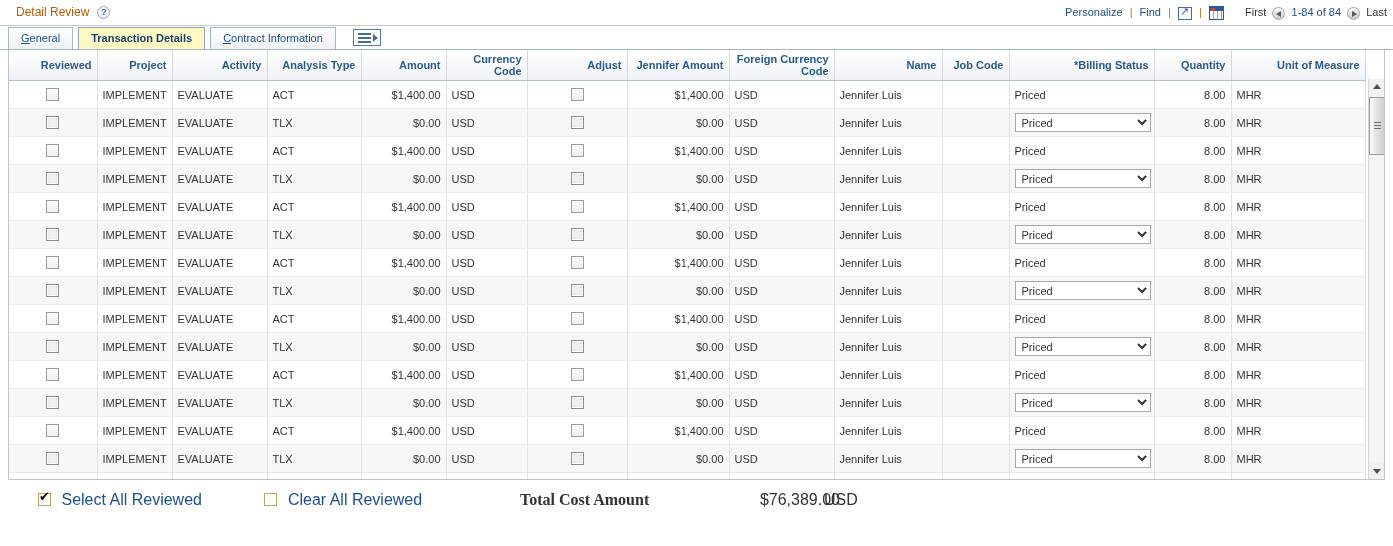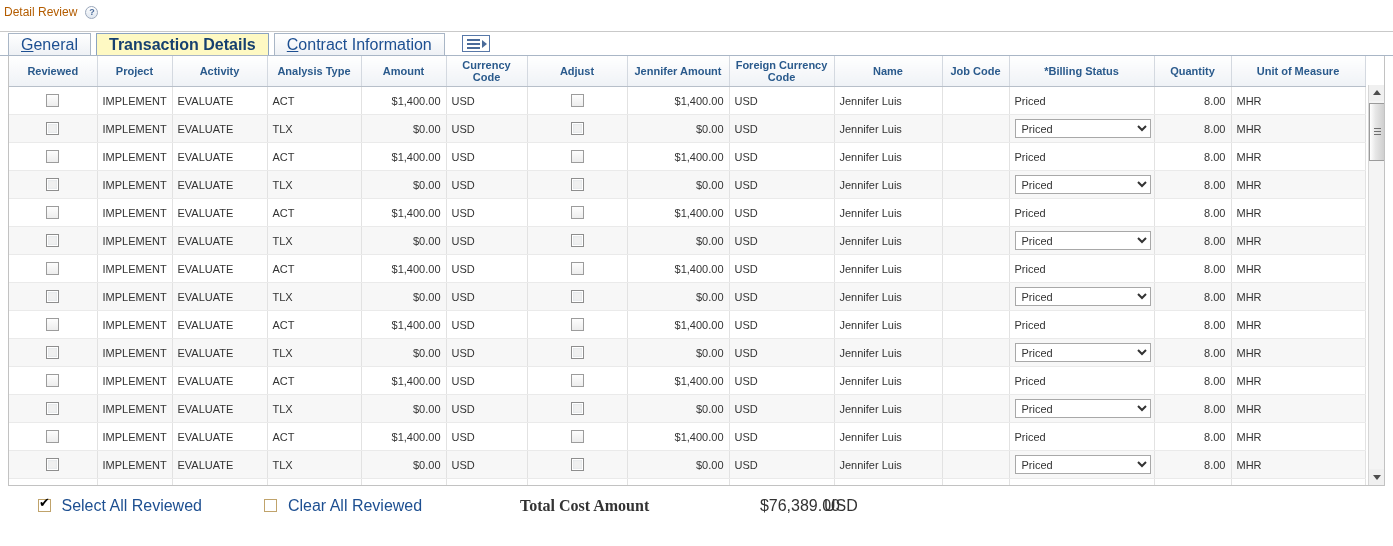--- a/index.html
+++ b/index.html
@@ -9,22 +9,22 @@
     background: #ffffff;
     font-family: "Liberation Sans", sans-serif;
     font-size: 11px;
     color: #333333;
     overflow: hidden;
   }
 
   
   .page-head {
     position: relative;
-    height: 32px;
-    padding: 5px 0 0 4px;
+    height: 26px;
+    padding: 5px 0 0 16px;
     border-bottom: 1px solid #c9c9c9;
   }
   .page-title {
     font-size: 12px;
     color: #b35c00;
     display: inline-block;
     vertical-align: middle;
   }
   .help-icon {
     display: inline-block;
@@ -117,21 +117,21 @@
   .tab {
     display: inline-block;
     height: 22px;
     line-height: 21px;
     padding: 0 12px;
     margin-right: 2px;
     border: 1px solid #a9b6c6;
     border-bottom: none;
     background: linear-gradient(#ffffff, #eef1f5);
     color: #1d4f91;
-    font-size: 16px;
+    font-size: 11px;
     cursor: pointer;
     vertical-align: bottom;
     position: relative;
     top: 1px;
   }
   .tab.active {
     background: #fef9c3;
     color: #16406f;
     font-weight: bold;
     border-color: #8ba3c0;
@@ -174,21 +174,21 @@
   table.grid {
     border-collapse: collapse;
     width: 1356px;
     table-layout: fixed;
   }
   table.grid th {
     background: linear-gradient(#ffffff, #eff2f6);
     color: #2a5a8c;
     font-size: 11px;
     font-weight: bold;
-    text-align: center;
+    text-align: right;
     padding: 3px 5px;
     height: 28px;
     vertical-align: middle;
     border-right: 1px solid #d4d9e0;
     border-bottom: 1px solid #b7bfc9;
     white-space: normal;
     line-height: 12px;
   }
   table.grid td {
     font-size: 11px;
@@ -322,20 +322,36 @@
     color: #333;
   }
 </style>
 </head>
 <body>
 
 <div class="page-head">
   <span class="page-title">Detail Review</span>
   <span class="help-icon">?</span>
 
+  <div class="grid-tools">
+    <a>Personalize</a>
+    <span class="sep">|</span>
+    <a>Find</a>
+    <span class="sep">|</span>
+    <span class="icon-newwin"></span>
+    <span class="sep">|</span>
+    <span class="icon-grid"></span>
+    <span class="nav-group">
+      <span class="nav-static">First</span>
+      <span class="nav-arrow prev"></span>
+      <span class="nav-count">1-84 of 84</span>
+      <span class="nav-arrow next"></span>
+      <span class="nav-static">Last</span>
+    </span>
+  </div>
 </div>
 
 <div class="tabbar">
   <span class="tab">
     <u>G</u><span>eneral</span>
   </span>
   <span class="tab active">
     <span>Transaction Details</span>
   </span>
   <span class="tab">

